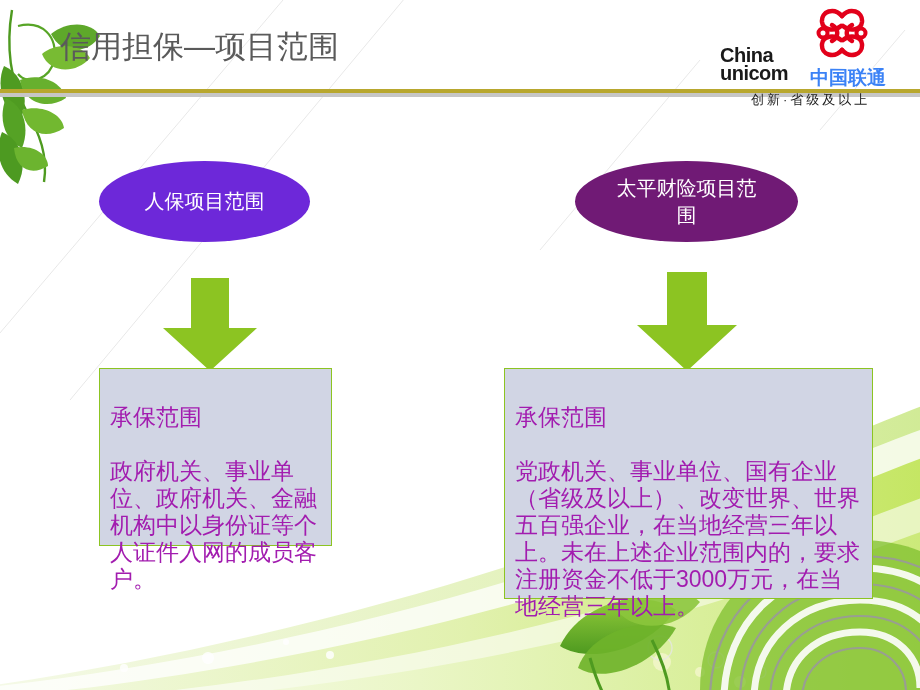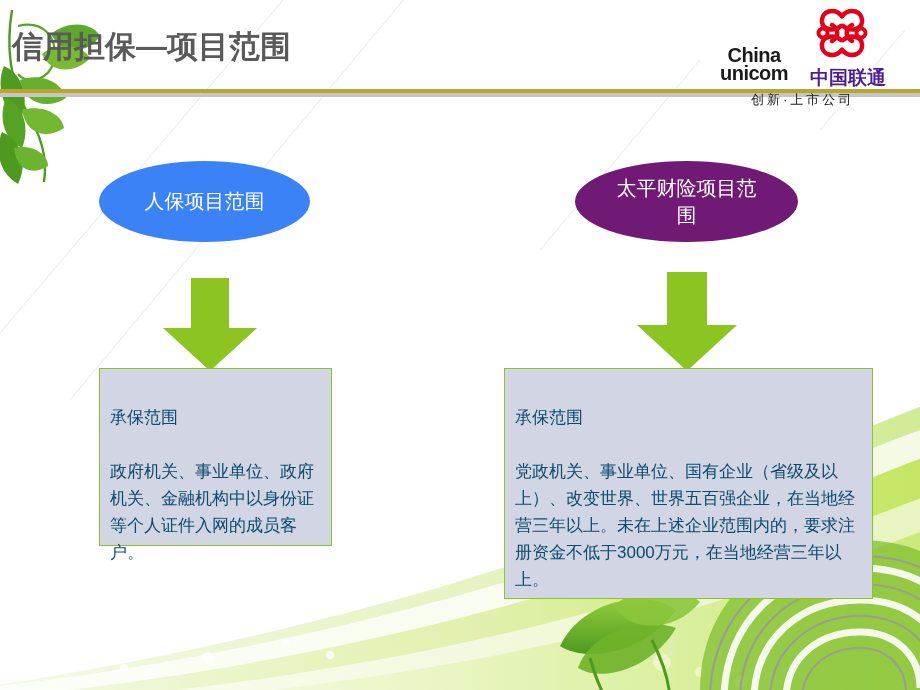--- a/index.html
+++ b/index.html
@@ -25,25 +25,26 @@
     width: 920px; height: 690px;
     pointer-events: none;
   }
 
   
   .slide-title {
     position: absolute;
     left: 12px;
     top: 26px;
     font-size: 31px;
-    font-weight: bold;
+    font-weight: normal;
     color: #5a5a5a;
     letter-spacing: 0px;
     white-space: nowrap;
     z-index: 6;
+    padding-left: 48px;
   }
   .header-rule-gold {
     position: absolute;
     left: 0;
     top: 89px;
     width: 920px;
     height: 4px;
     background: #b8a72e;
     z-index: 5;
   }
@@ -75,29 +76,28 @@
   }
   .logo-wordmark {
     position: absolute;
     left: 5px;
     top: 38px;
     font-size: 20px;
     font-weight: bold;
     line-height: 18px;
     color: #1a1a1a;
     letter-spacing: -0.5px;
-    text-align: center;
   }
   .logo-cn {
     position: absolute;
     left: 95px;
     top: 57px;
     font-size: 19px;
     font-weight: bold;
-    color: #4c1d95;
+    color: #3b82f6;
     letter-spacing: 0px;
     white-space: nowrap;
   }
   .logo-tagline {
     position: absolute;
     left: 36px;
     top: 83px;
     font-size: 13px;
     color: #1a1a1a;
     letter-spacing: 3px;
@@ -141,22 +141,22 @@
   }
   #arrow-left { left: 160px; top: 278px; width: 100px; height: 94px; }
   #arrow-right { left: 634px; top: 272px; width: 106px; height: 100px; }
 
   
   .scope-box {
     position: absolute;
     background: #d1d5e4;
     border: 1px solid #8cc422;
     box-sizing: border-box;
-    color: #0c4a6e;
-    font-size: 17px;
+    color: #a21caf;
+    font-size: 23px;
     line-height: 27px;
     padding: 8px 9px 16px 10px;
     z-index: 5;
     white-space: pre-line;
   }
   #box-left {
     left: 99px;
     top: 368px;
     width: 233px;
     height: 178px;
@@ -296,24 +296,24 @@
       <g fill="none" stroke="#e2001a" stroke-width="8">
         <circle cx="22" cy="50" r="9"></circle>
         <circle cx="98" cy="50" r="9"></circle>
       </g>
     </svg>
     <div class="logo-wordmark">
       <div>China</div>
       <div>unicom</div>
     </div>
     <div class="logo-cn">中国联通</div>
-    <div class="logo-tagline">创新·上市公司</div>
-  </div>
-
-  <div class="ellipse" id="ellipse-left" style="background:#3b82f6">
+    <div class="logo-tagline">创新·省级及以上</div>
+  </div>
+
+  <div class="ellipse" id="ellipse-left" style="background:#6d28d9">
     <span class="ellipse-text">人保项目范围</span>
   </div>
 
   <svg class="arrow" id="arrow-left" viewBox="0 0 100 94" xmlns="http://www.w3.org/2000/svg" preserveAspectRatio="none">
     <polygon points="31,0 69,0 69,50 97,50 50,93 3,50 31,50" fill="#8cc422"></polygon>
   </svg>
 
   <div class="scope-box" id="box-left" style="background: rgb(209, 213, 228); border-color: rgb(140, 196, 34);">
     <div>承保范围</div>
     <div>政府机关、事业单位、政府机关、金融机构中以身份证等个人证件入网的成员客户。</div>

